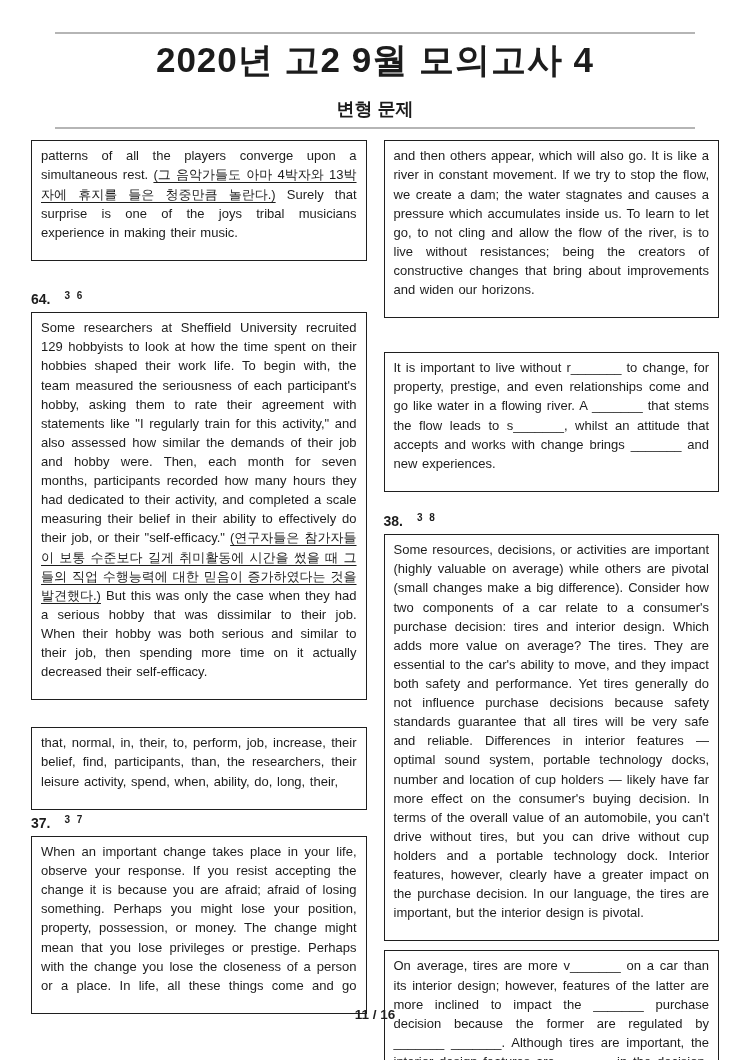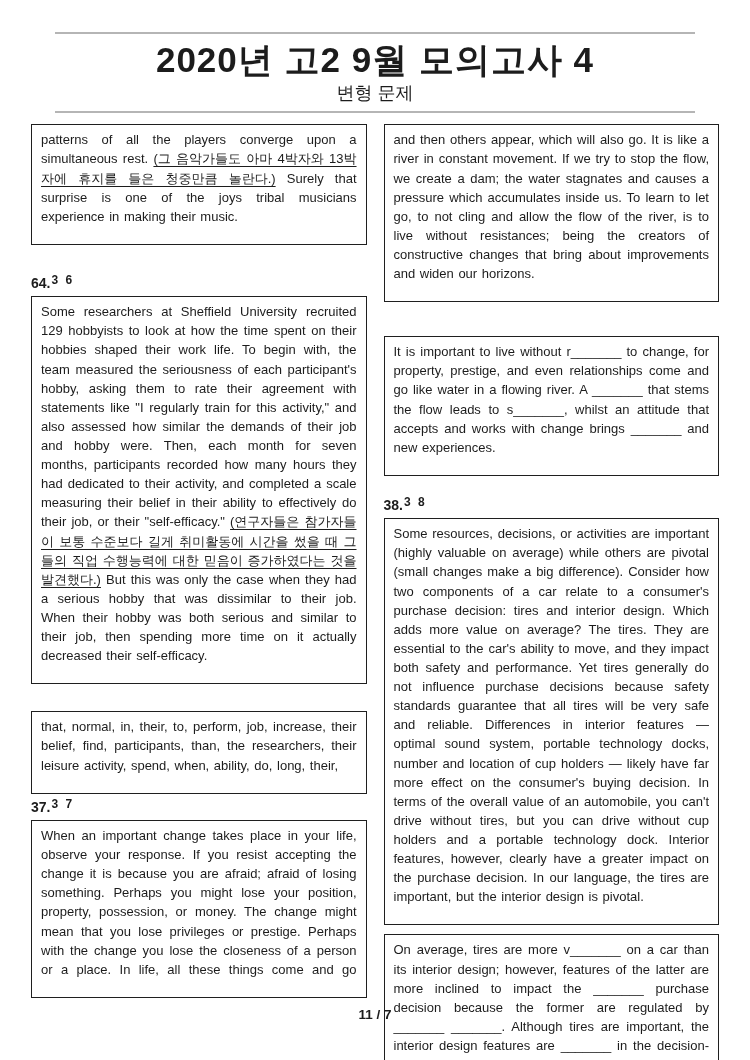--- a/index.html
+++ b/index.html
@@ -26,23 +26,23 @@
   .page-title {
     text-align: center;
     font-weight: bold;
     font-size: 35px;
     letter-spacing: 1px;
     margin-top: 7px;
     line-height: 1.1;
   }
   .page-subtitle {
     text-align: center;
-    font-weight: normal;
+    font-weight: bold;
     font-size: 18px;
-    margin-top: 4px;
+    margin-top: 20px;
     line-height: 1.1;
   }
   .columns {
     display: flex;
     gap: 17px;
     padding: 11px 31px 0 31px;
     align-items: flex-start;
   }
   .col {
     width: 336px;
@@ -59,26 +59,26 @@
     background: #fff;
   }
   .tbox.cont { text-align-last: justify; }
   .u { text-decoration: underline; text-underline-offset: 3px; }
   .qlabel {
     font-weight: bold;
     font-size: 14px;
     line-height: 1.1;
   }
   .qlabel .sup {
-    font-size: 12px;
+    font-size: 10px;
     font-weight: bold;
     vertical-align: top;
     position: relative;
     top: -2px;
-    margin-left: 1px;
+    margin-left: 14px;
     letter-spacing: 2px;
     white-space: pre;
   }
   .instruction {
     font-weight: bold;
     font-size: 13.5px;
     line-height: 1.65;
     text-align: justify;
   }
   
@@ -139,13 +139,13 @@
     <div class="qlabel mt-q38"><span>38.</span><span class="sup">3 8</span></div>
 
     <div class="tbox">Some resources, decisions, or activities are important (highly valuable on average) while others are pivotal (small changes make a big difference). Consider how two components of a car relate to a consumer's purchase decision: tires and interior design. Which adds more value on average? The tires. They are essential to the car's ability to move, and they impact both safety and performance. Yet tires generally do not influence purchase decisions because safety standards guarantee that all tires will be very safe and reliable. Differences in interior features — optimal sound system, portable technology docks, number and location of cup holders — likely have far more effect on the consumer's buying decision. In terms of the overall value of an automobile, you can't drive without tires, but you can drive without cup holders and a portable technology dock. Interior features, however, clearly have a greater impact on the purchase decision. In our language, the tires are important, but the interior design is pivotal.</div>
 
     <div class="tbox mt-summary38">On average, tires are more v_______ on a car than its interior design; however, features of the latter are more inclined to impact the _______ purchase decision because the former are regulated by _______ _______. Although tires are important, the interior design features are _______ in the decision-making process.</div>
 
   </div>
 
 </div>
 
-<div class="footer">11 / 7</div>
+<div class="footer">11 / 16</div>
 
 </body></html>

